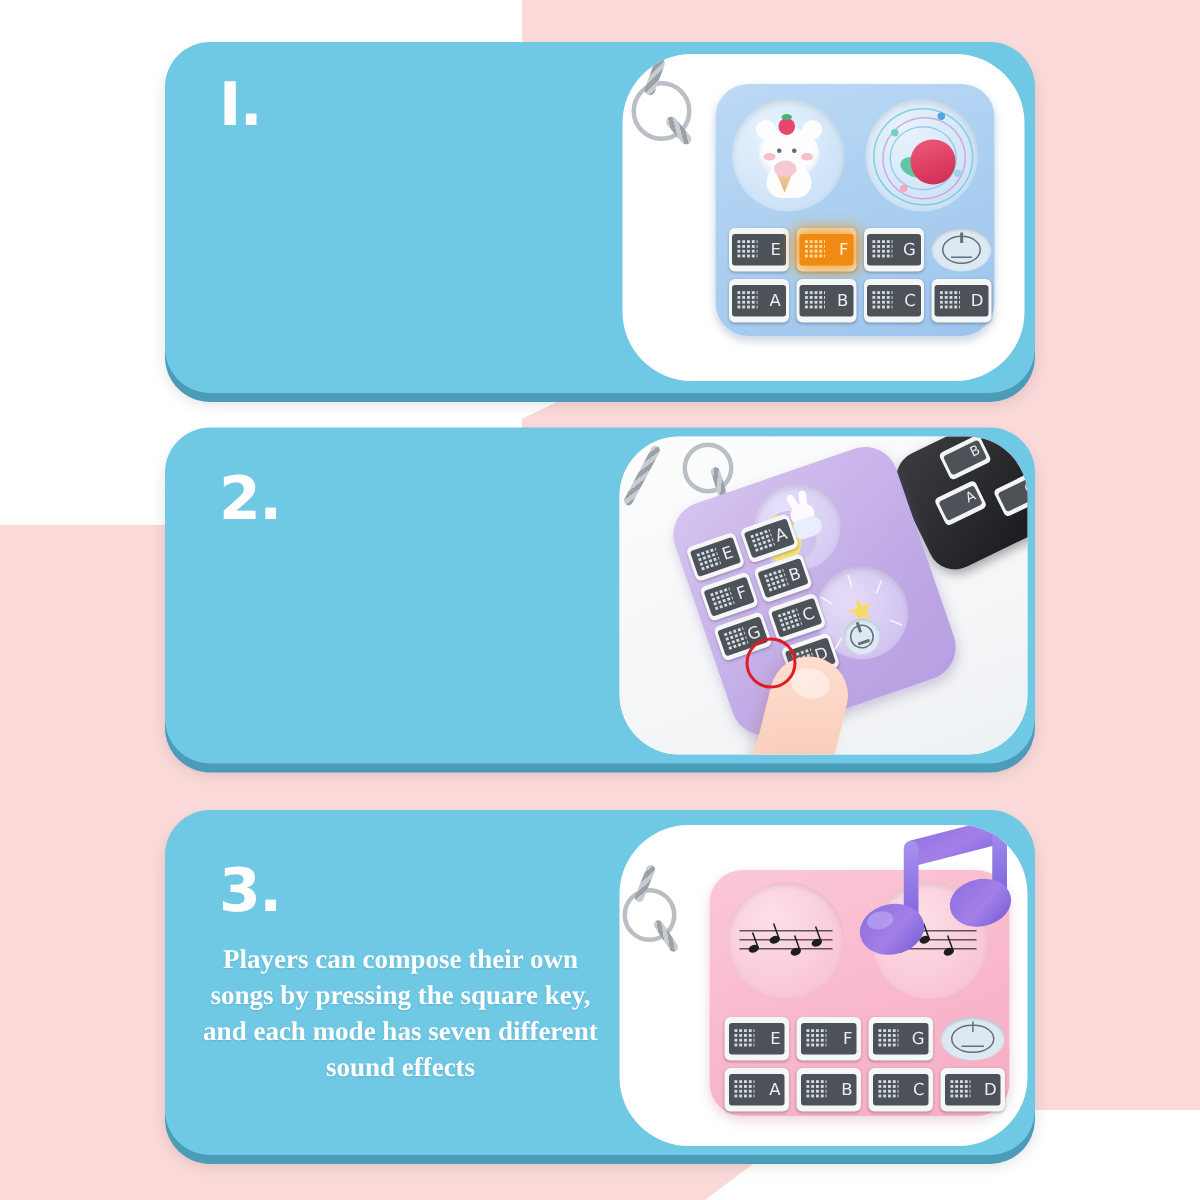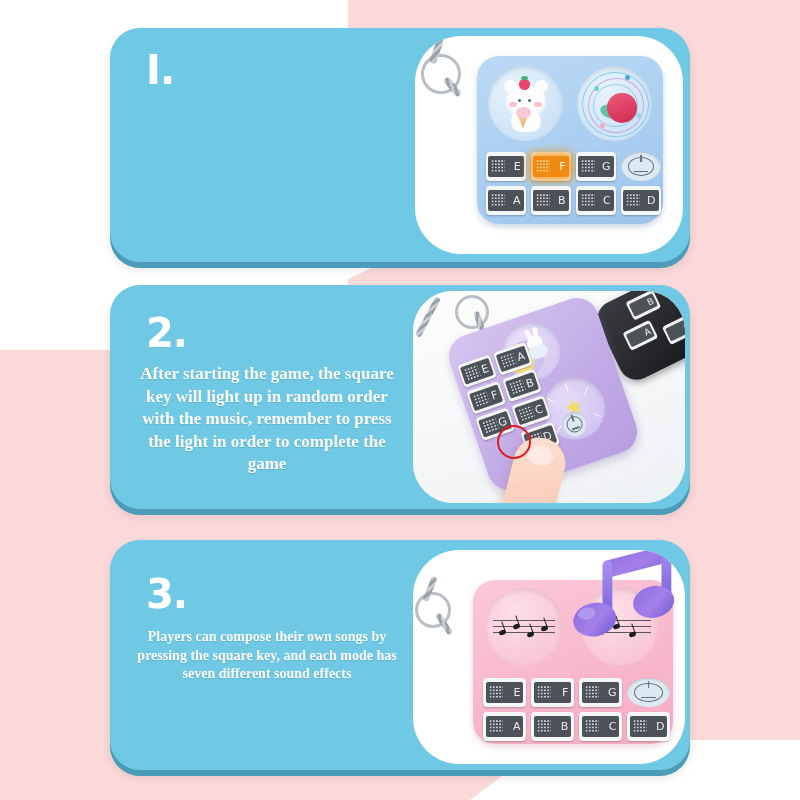--- a/index.html
+++ b/index.html
@@ -66,21 +66,21 @@
     font-family:"Liberation Serif", serif;
     font-weight:bold;
     font-size:17.5px;
     line-height:1.33;
     text-align:center;
     margin-top:8px;
     padding:0 4px;
     text-shadow:0 1px 1px rgba(70,140,165,.35);
   }
   #card2 .card-body{margin-top:10px;font-size:17px;}
-  #card3 .card-body{margin-top:14px;font-size:14px;}
+  #card3 .card-body{margin-top:14px;font-size:18px;}
 
   
   .photo{
     position:absolute;
     background:#ffffff;
     overflow:hidden;
   }
   #photo1{left:305px;top:8px;width:268px;height:218px;border-radius:46px;}
   #photo2{left:303px;top:6px;width:272px;height:212px;border-radius:40px;}
   #photo3{left:303px;top:10px;width:272px;height:214px;border-radius:46px;}
@@ -386,21 +386,20 @@
               </div>
           </div>
         </div>
       </div>
     </div>
   </div>
 
   <div class="card" id="card2">
     <div class="card-text">
       <div class="card-num">2.</div>
-      <div class="card-body">After starting the game, the square key will light up in random order with the music, remember to press the light in order to complete the game</div>
     </div>
 
     <div class="photo" id="photo2">
       <div class="photo-inner" style="background:linear-gradient(160deg,#fdfdfd,#eef1f4);">
 
         <div class="chain" style="left:12px;top:4px;width:6px;height:44px;transform:rotate(28deg);"></div>
         <div class="ring" style="left:42px;top:4px;width:28px;height:28px;"></div>
         <div class="chain" style="left:64px;top:20px;width:6px;height:26px;transform:rotate(-18deg);"></div>
 
         <div class="black-dev">

